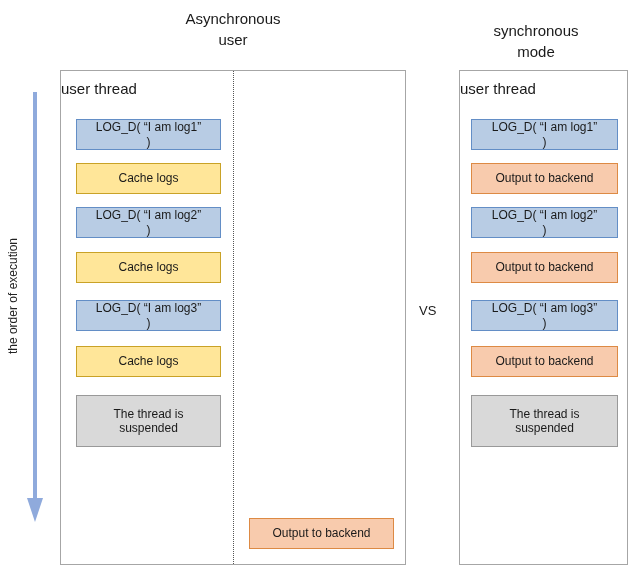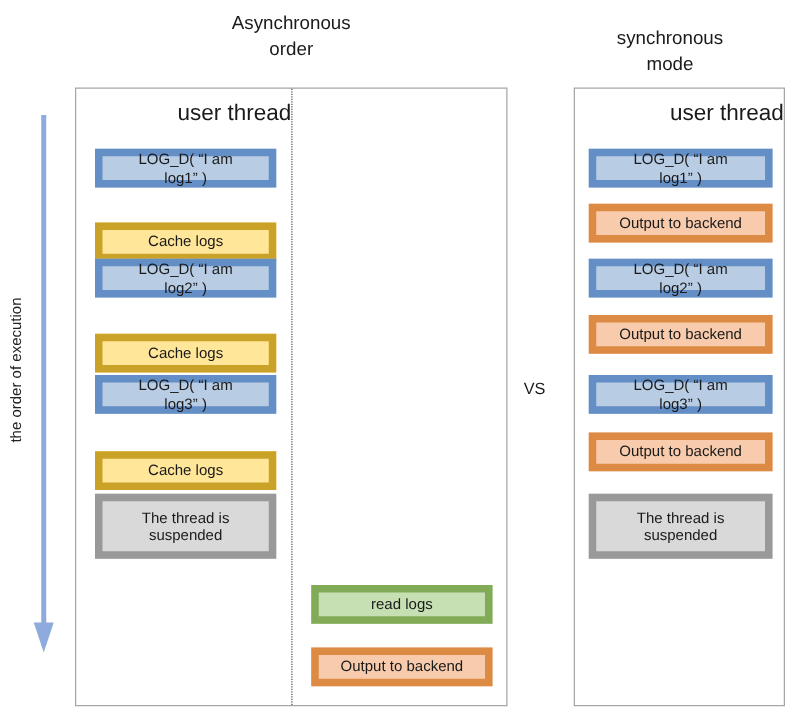--- a/index.html
+++ b/index.html
@@ -9,39 +9,39 @@
   .title { position: absolute; font-size: 15px; line-height: 21px; text-align: center; white-space: pre-line; }
   .async-title { left: 150px; top: 8px; width: 166px; }
   .sync-title  { left: 453px; top: 20px; width: 166px; }
 
   .panel { position: absolute; top: 70px; height: 495px; background: #ffffff; border: 1px solid var(--panel-border, #a6a6a6); }
   .async-panel { left: 60px; width: 346px; }
   .sync-panel  { left: 459px; width: 169px; }
 
   .separator { position: absolute; left: 172px; top: 0; width: 0; height: 100%; border-left: 1px dotted #555; }
 
-  .col-header { position: absolute; top: 9px; font-size: 18px; text-align: right; }
+  .col-header { position: absolute; top: 9px; font-size: 15px; text-align: left; }
   .col-user   { left: 0; width: 172px; }
   .col-output { left: 173px; width: 172px; }
   .col-full   { left: 0; width: 100%; }
 
   .box {
     position: absolute; height: 31px;
     display: flex; align-items: center; justify-content: center;
     text-align: center; font-size: 12px; line-height: 1.2;
     padding: 2px 17px; white-space: pre-line;
-    border: 6px solid #404040;
+    border: 1px solid #404040;
   }
   .box.tall { height: 52px; }
   .async-panel .box.user { left: 15px;  width: 145px; }
   .async-panel .box.out  { left: 188px; width: 145px; }
   .sync-panel  .box      { left: 11px;  width: 147px; }
 
   .box.log       { background: var(--log-fill, #b8cce4);       border-color: var(--log-border, #638ec6); }
-  .box.cache     { background: var(--cache-fill, #ffe699);     border-color: var(--cache-border, #c9a227); margin-top: 15px; }
+  .box.cache     { background: var(--cache-fill, #ffe699);     border-color: var(--cache-border, #c9a227); }
   .box.output    { background: var(--output-fill, #f8cbad);    border-color: var(--output-border, #dd8a44); }
   .box.read      { background: var(--read-fill, #c6e0b4);      border-color: var(--read-border, #82ab58); }
   .box.suspended { background: var(--suspended-fill, #d9d9d9); border-color: var(--suspended-border, #999999); }
 
   .vs { position: absolute; left: 419px; top: 303px; width: 28px; text-align: left; font-size: 13px; }
 
   .axis-label {
     position: absolute; left: 6px; top: 238px;
     writing-mode: vertical-rl; transform: rotate(180deg);
     font-size: 12px; color: #222222;
@@ -49,21 +49,21 @@
   .axis-arrow { position: absolute; left: 25px; top: 92px; }
   .axis-arrow line    { stroke: var(--arrow, #8faadc); stroke-width: 4; stroke-linecap: butt; }
   .axis-arrow polygon { fill: var(--arrow, #8faadc); }
 </style>
 </head>
 <body>
 
 <div class="canvas">
 
   <div class="title async-title">Asynchronous
-order</div>
+user</div>
   <div class="title sync-title">synchronous
 mode</div>
 
   <div class="axis-label">the order of execution</div>
   <svg class="axis-arrow" width="20" height="432" viewBox="0 0 20 432">
     <line x1="10" y1="0" x2="10" y2="408"></line>
     <polygon points="2,406 18,406 10,430"></polygon>
   </svg>
 
   <div class="panel async-panel">
@@ -72,21 +72,20 @@
 
     <div class="box user log" style="top:48px">LOG_D( “I am log1” )</div>
     <div class="box user cache" style="top:92px">Cache logs</div>
     <div class="box user log" style="top:136px">LOG_D( “I am log2” )</div>
     <div class="box user cache" style="top:181px">Cache logs</div>
     <div class="box user log" style="top:229px">LOG_D( “I am log3” )</div>
     <div class="box user cache" style="top:275px">Cache logs</div>
     <div class="box user suspended tall" style="top:324px">The thread is
 suspended</div>
 
-    <div class="box out read" style="top:397px">read logs</div>
     <div class="box out output" style="top:447px">Output to backend</div>
   </div>
 
   <div class="vs">VS</div>
 
   <div class="panel sync-panel">
     <div class="col-header col-full">user thread</div>
 
     <div class="box log" style="top:48px">LOG_D( “I am log1” )</div>
     <div class="box output" style="top:92px">Output to backend</div>

